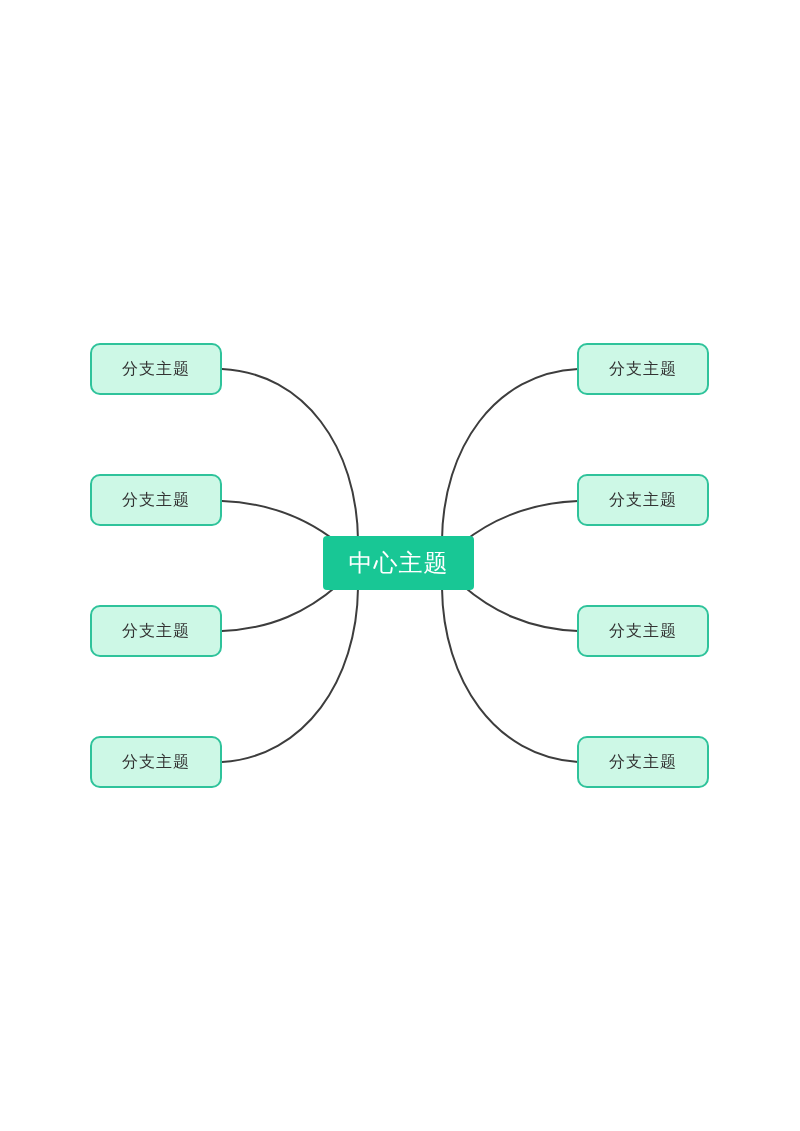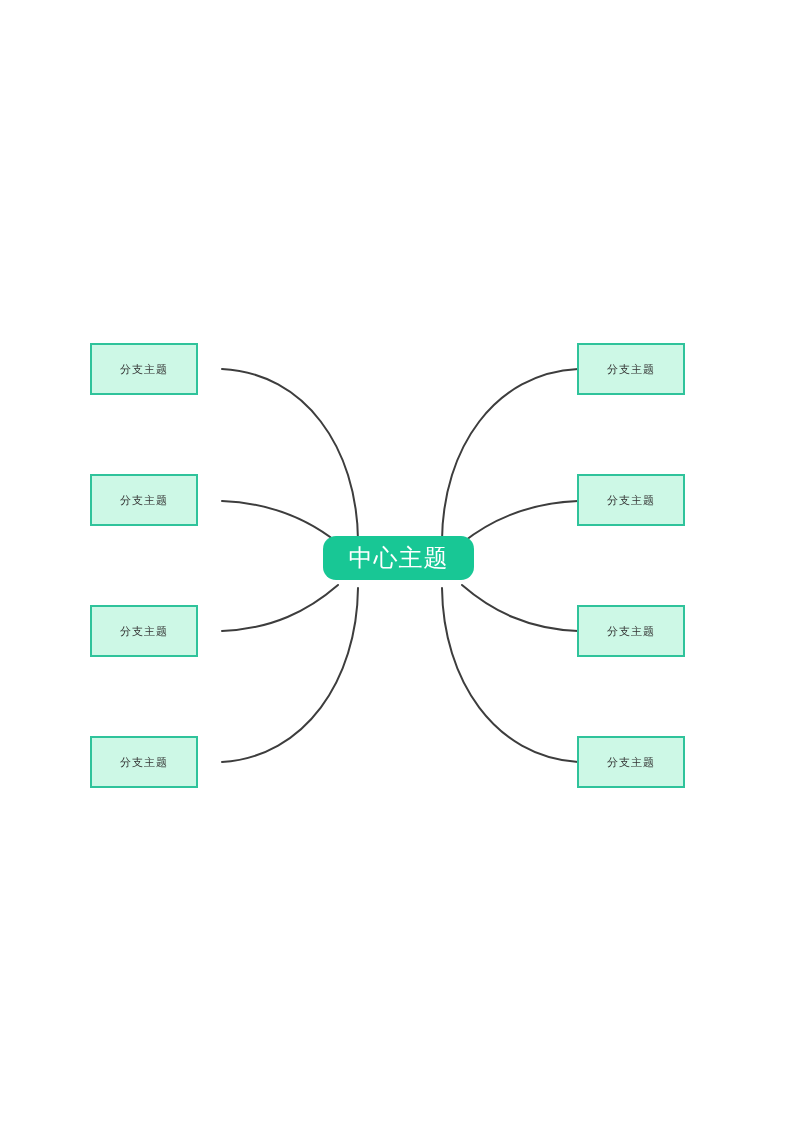--- a/index.html
+++ b/index.html
@@ -24,29 +24,29 @@
     position:absolute;left:0;top:0;width:800px;height:1131px;
   }
   .edge-layer path{
     fill:none;stroke:var(--edge);stroke-width:2;stroke-linecap:round;
   }
   .node{
     position:absolute;display:flex;align-items:center;justify-content:center;
     text-align:center;cursor:default;
   }
   .node.central{
-    left:323px;top:536px;width:151px;height:44px;
-    background:var(--central-fill);border-radius:13px;
+    left:323px;top:536px;width:151px;height:54px;
+    background:var(--central-fill);border-radius:4px;
     color:var(--central-text);font-size:24px;letter-spacing:1px;
   }
   .node.branch{
-    width:108px;height:52px;
+    width:132px;height:52px;
     background:var(--branch-fill);
-    border:2px solid var(--branch-border);border-radius:0;
-    color:var(--branch-text);font-size:11px;letter-spacing:1px;
+    border:2px solid var(--branch-border);border-radius:10px;
+    color:var(--branch-text);font-size:16px;letter-spacing:1px;
   }
   .branch.l{left:90px;}
   .branch.r{left:577px;}
   .row1{top:343px;}
   .row2{top:474px;}
   .row3{top:605px;}
   .row4{top:736px;}
 </style>
 </head>
 <body>

